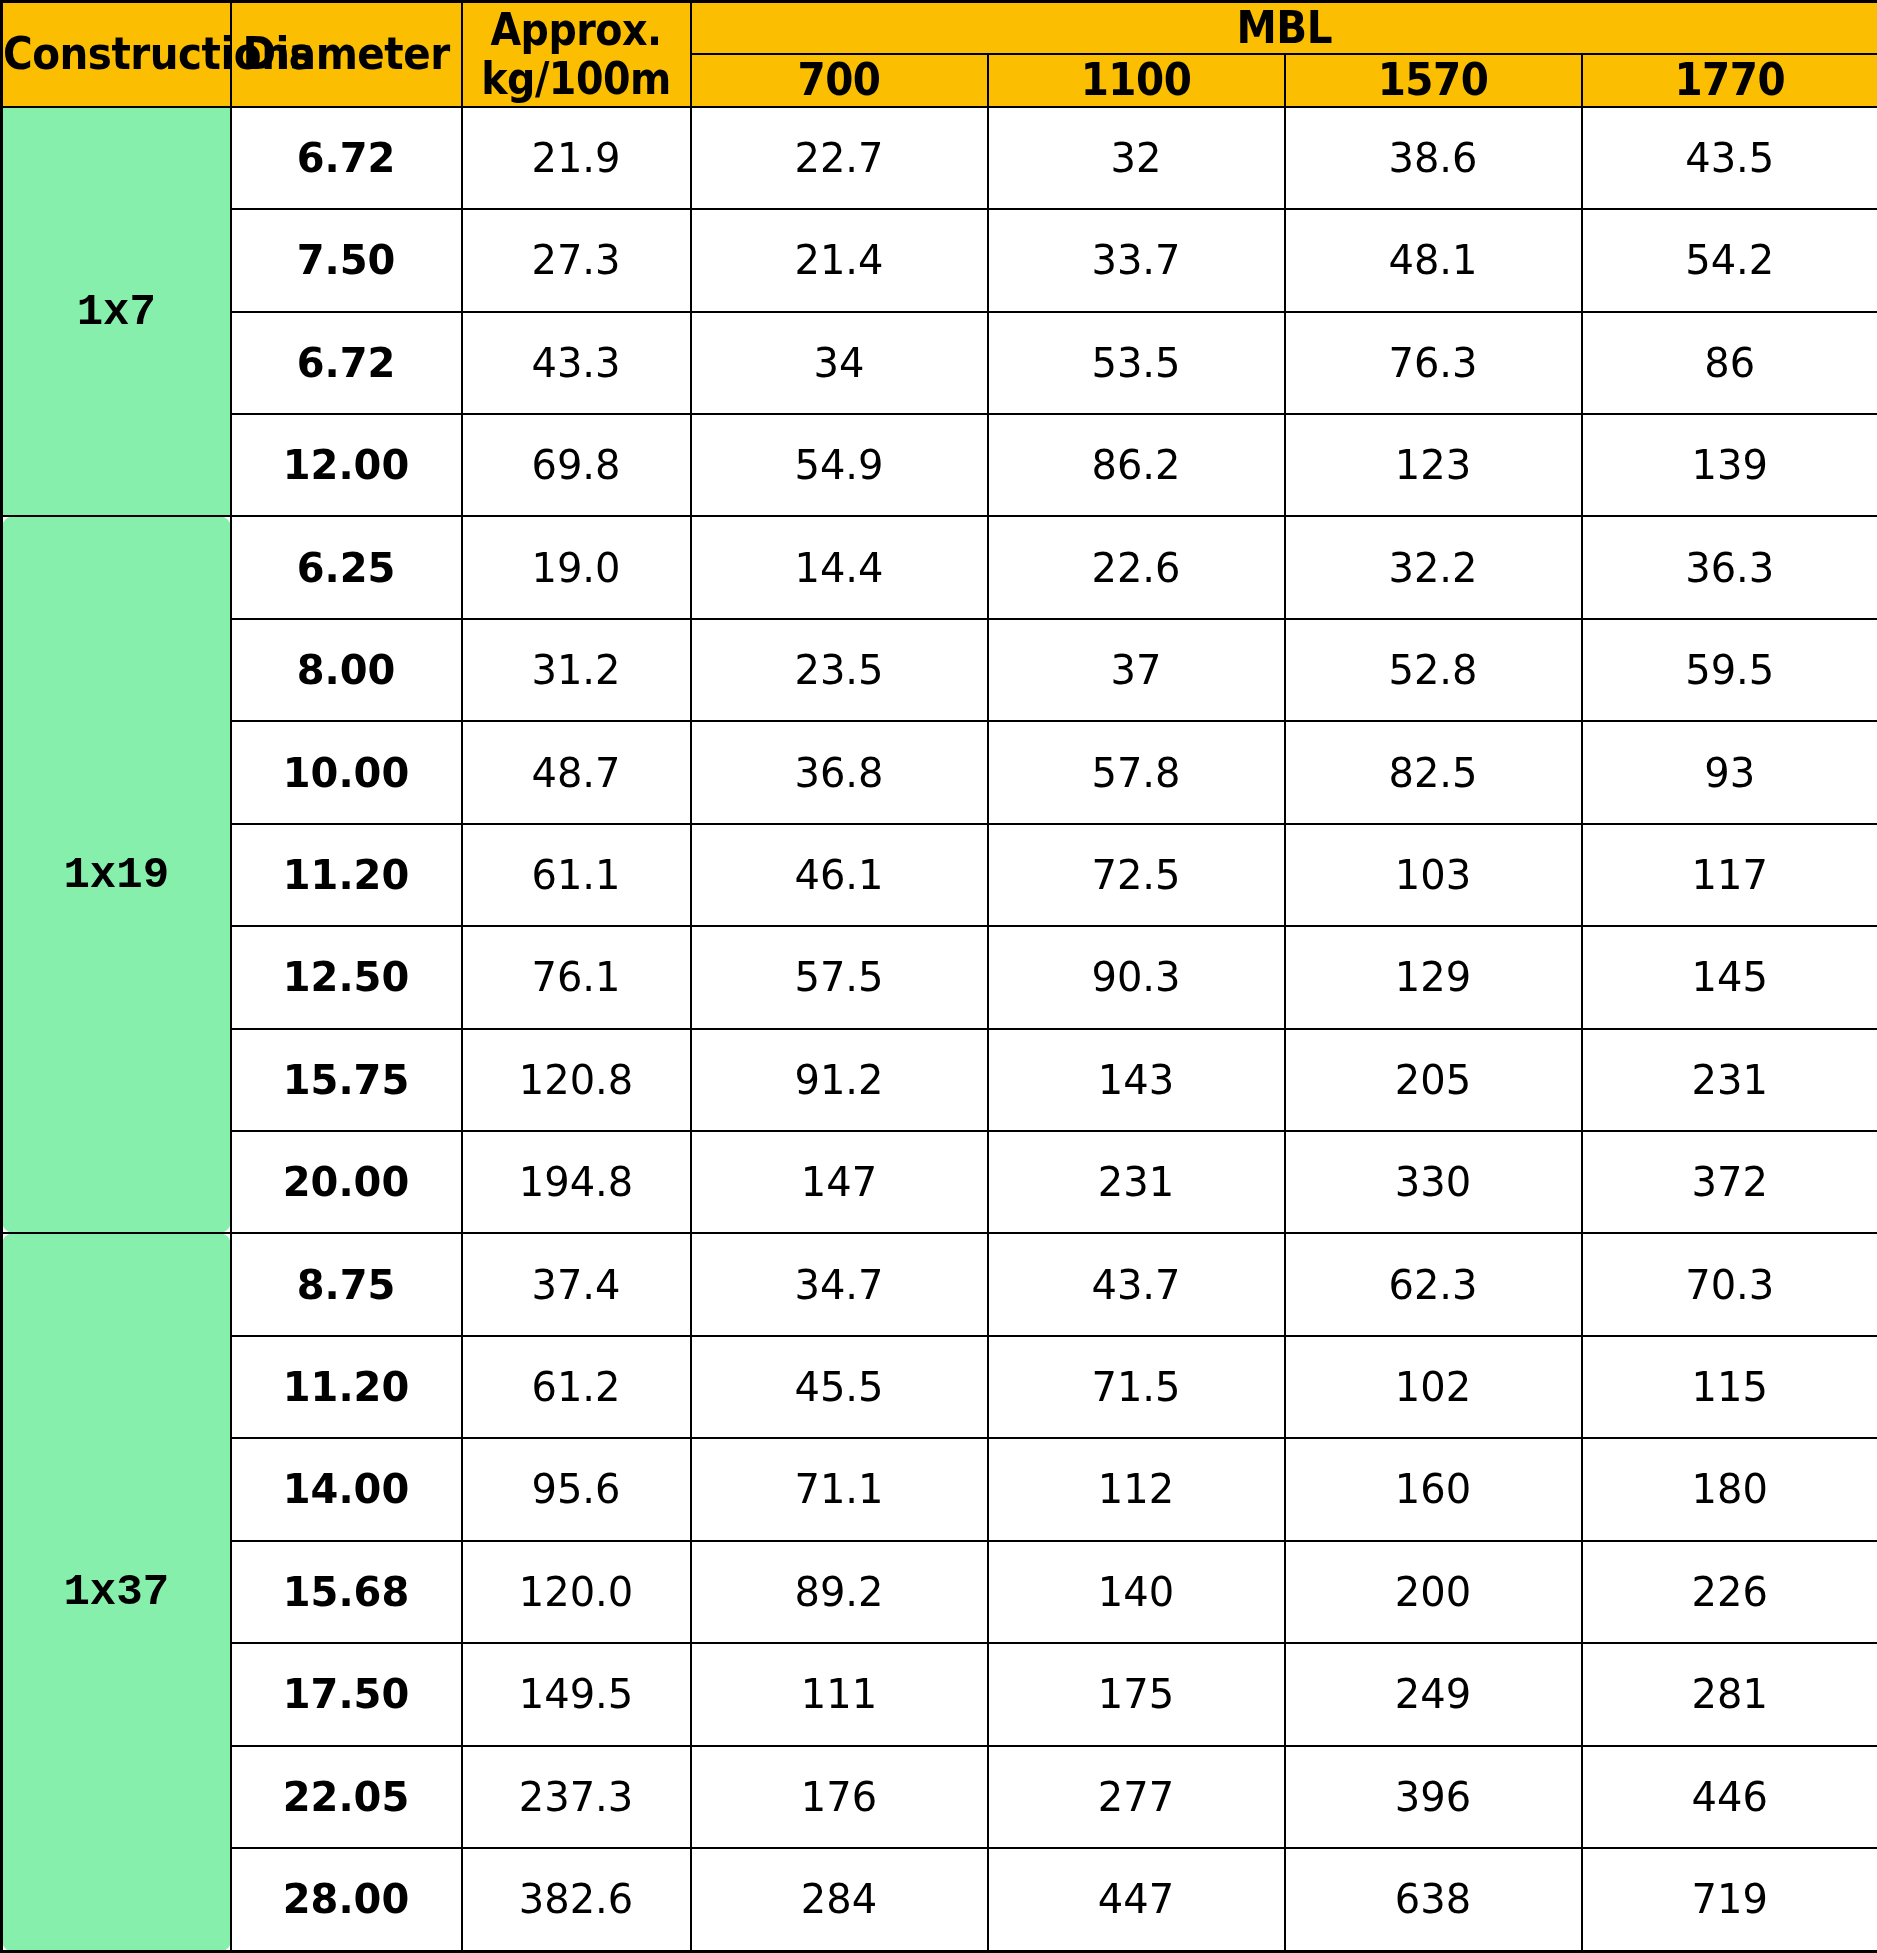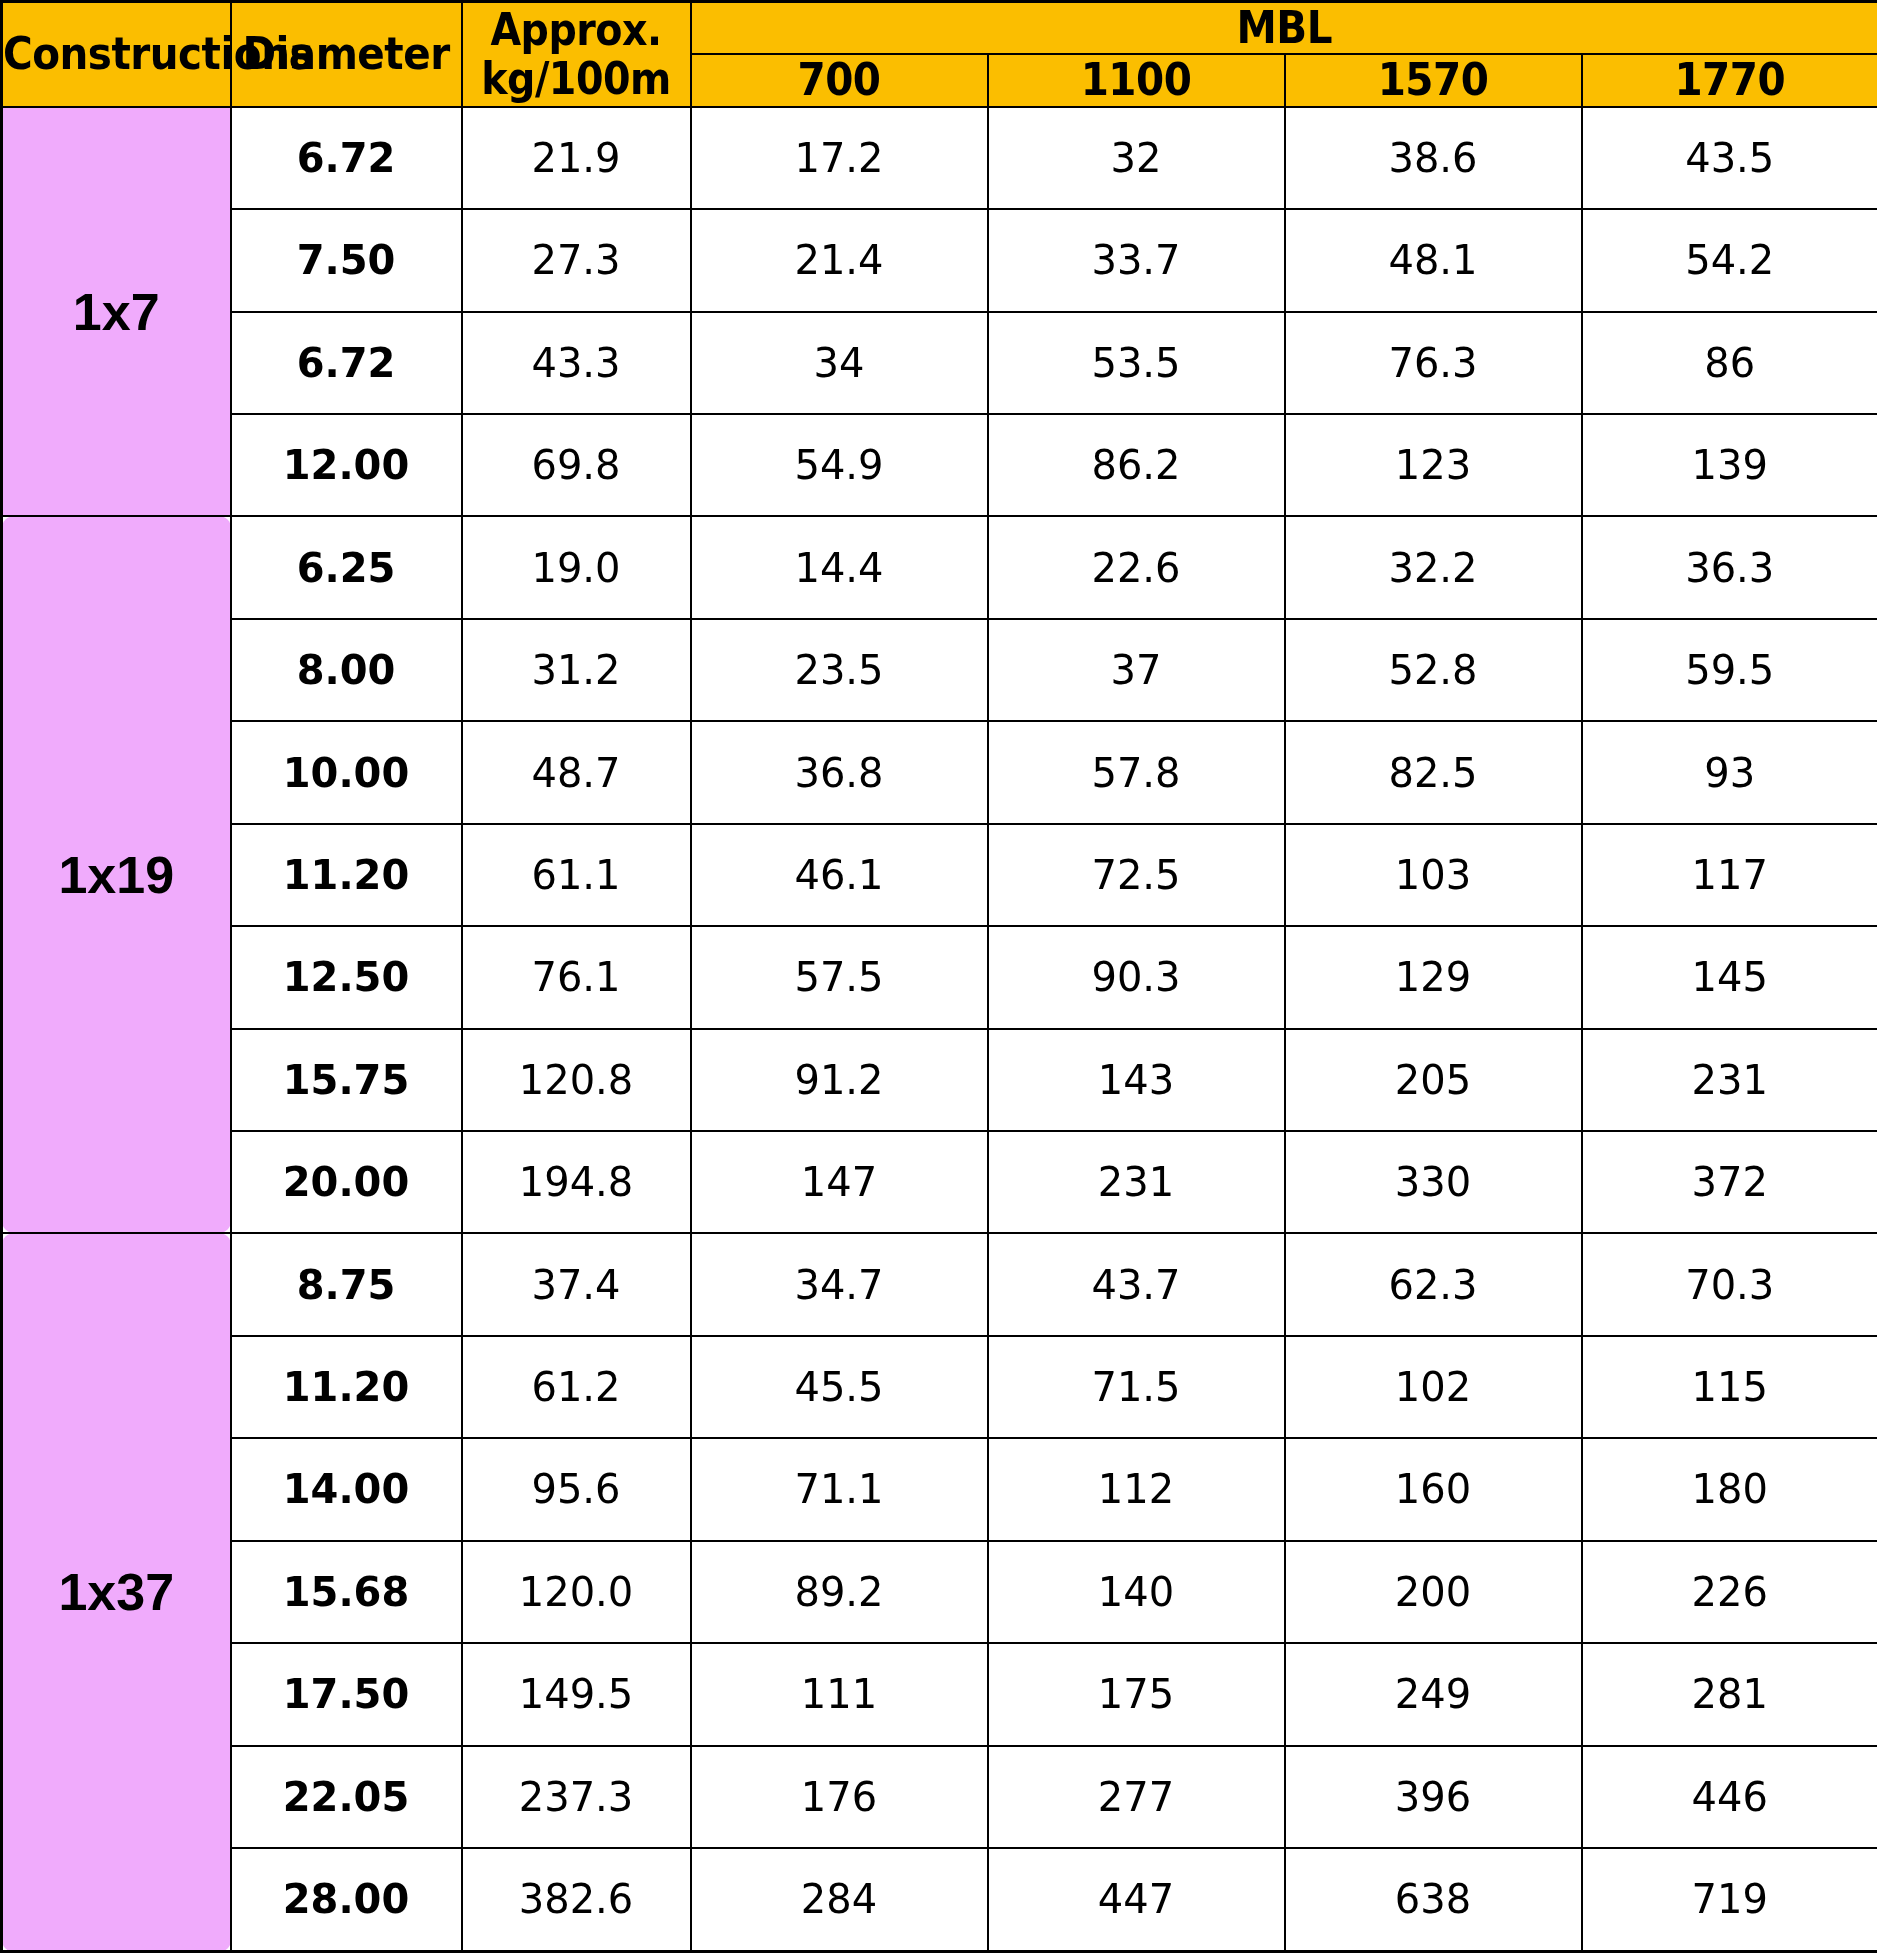--- a/index.html
+++ b/index.html
@@ -40,24 +40,24 @@
     letter-spacing: -0.5px;
     line-height: 1.12;
   }
   .hdr-approx { font-size: 44px; margin-top: 40px; }
   .hdr-mbl-top { font-size: 45px; }
   .hdr-mbl-sub { font-size: 45px; }
   .hdr-row-1 th { border-bottom-width: 2.8px; }
 
   
   .group-cell {
-    font-family: Liberation Sans, sans-serif;
+    font-family: Liberation Mono, monospace;
     font-weight: bold;
-    font-size: 52px;
-    background: #f0abfc;
+    font-size: 44px;
+    background: #86efac;
   }
   .dia-cell {
     font-family: "DejaVu Sans", sans-serif;
     font-weight: bold;
     font-size: 40px;
     margin-left: 48px;
   }
   .num-cell {
     font-family: "DejaVu Sans", sans-serif;
     font-weight: normal;
@@ -102,21 +102,21 @@
       <th class="hdr hdr-mbl-sub">1100</th>
       <th class="hdr hdr-mbl-sub">1570</th>
       <th class="hdr hdr-mbl-sub">1770</th>
     </tr>
   </thead>
   <tbody id="table-body">
       <tr class="first-body-row">
         <td class="group-cell" rowspan="4">1x7</td>
         <td class="dia-cell">6.72</td>
         <td class="num-cell">21.9</td>
-        <td class="num-cell">17.2</td>
+        <td class="num-cell">22.7</td>
         <td class="num-cell">32</td>
         <td class="num-cell">38.6</td>
         <td class="num-cell">43.5</td>
       </tr>
       <tr>
         <td class="dia-cell">7.50</td>
         <td class="num-cell">27.3</td>
         <td class="num-cell">21.4</td>
         <td class="num-cell">33.7</td>
         <td class="num-cell">48.1</td>

